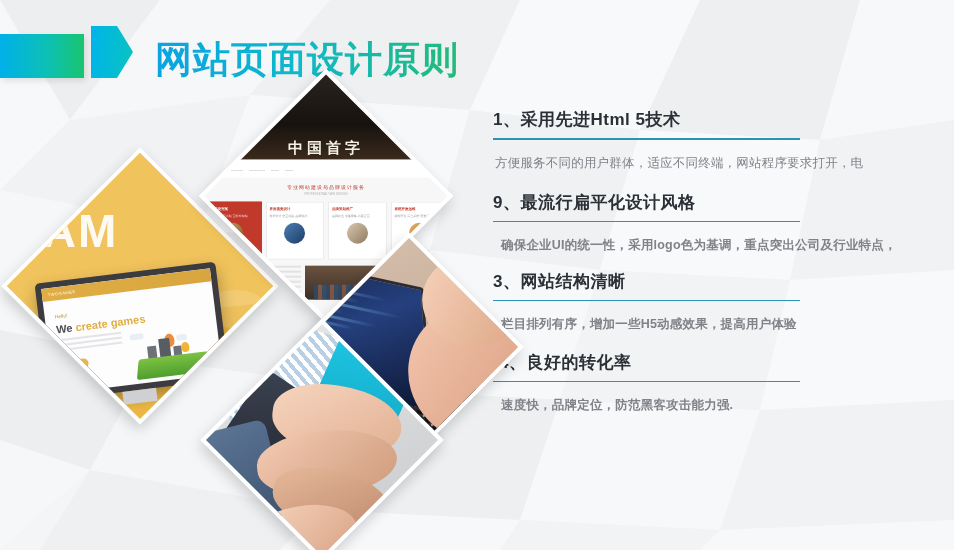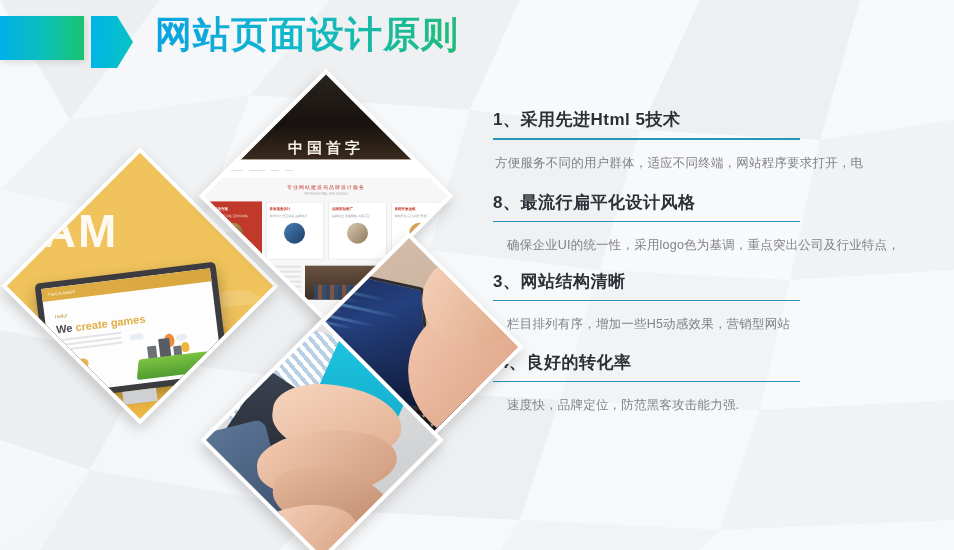--- a/index.html
+++ b/index.html
@@ -19,21 +19,21 @@
     position: absolute; inset: 0;
     width: 954px; height: 550px;
   }
 
   
   #header {
     position: absolute;
     left: 0; top: 16px;
     height: 62px;
     display: flex;
-    align-items: flex-start;
+    align-items: flex-end;
   }
   #header-bar {
     width: 84px; height: 44px;
     background: linear-gradient(90deg, #00b0e8 0%, #0cc0b6 55%, #19c46f 100%);
     box-shadow: 2px 3px 6px rgba(0,0,0,0.10);
   }
   #header-arrow {
     width: 42px; height: 52px;
     margin-left: 7px;
     background: linear-gradient(95deg, #00b4ea 0%, #0ac3c0 100%);
@@ -386,21 +386,21 @@
     color: #808288;
     line-height: 1.95;
     letter-spacing: .2px;
   }
   #sec-1 .sec-body { width: 440px; margin-left: 2px; }
   #sec-2 { margin-top: 16px; }
   #sec-3 { margin-top: 12px; }
   #sec-4 { margin-top: 14px; }
   #sec-4 .sec-head { padding-left: 6px; }
   #sec-1 { margin-top: 0; }
-  #sec-2 .sec-body, #sec-3 .sec-body, #sec-4 .sec-body { margin-left: 14px; }
+  #sec-2 .sec-body, #sec-3 .sec-body, #sec-4 .sec-body { margin-left: 8px; font-weight: bold; }
   .sec-body p { margin: 0; }
 </style>
 </head>
 <body>
 
 <div id="slide">
 
   <svg id="bg-poly" viewBox="0 0 954 550" preserveAspectRatio="none">
     <rect width="954" height="550" fill="#f4f5f6"></rect>
     <g stroke="none">
@@ -572,32 +572,32 @@
 
     <div class="section" id="sec-1">
       <div class="sec-head">1、采用先进Html 5技术</div>
       <div class="sec-rule"></div>
       <div class="sec-body">
         <p>方便服务不同的用户群体，适应不同终端，网站程序要求打开，电</p>
       </div>
     </div>
 
     <div class="section" id="sec-2">
-      <div class="sec-head">8、最流行扁平化设计风格</div>
+      <div class="sec-head">9、最流行扁平化设计风格</div>
       <div class="sec-rule"></div>
       <div class="sec-body">
         <p>确保企业UI的统一性，采用logo色为基调，重点突出公司及行业特点，</p>
       </div>
     </div>
 
     <div class="section" id="sec-3">
       <div class="sec-head">3、网站结构清晰</div>
       <div class="sec-rule"></div>
       <div class="sec-body">
-        <p>栏目排列有序，增加一些H5动感效果，营销型网站</p>
+        <p>栏目排列有序，增加一些H5动感效果，提高用户体验</p>
       </div>
     </div>
 
     <div class="section" id="sec-4">
       <div class="sec-head">4、良好的转化率</div>
       <div class="sec-rule"></div>
       <div class="sec-body">
         <p>速度快，品牌定位，防范黑客攻击能力强.</p>
       </div>
     </div>

